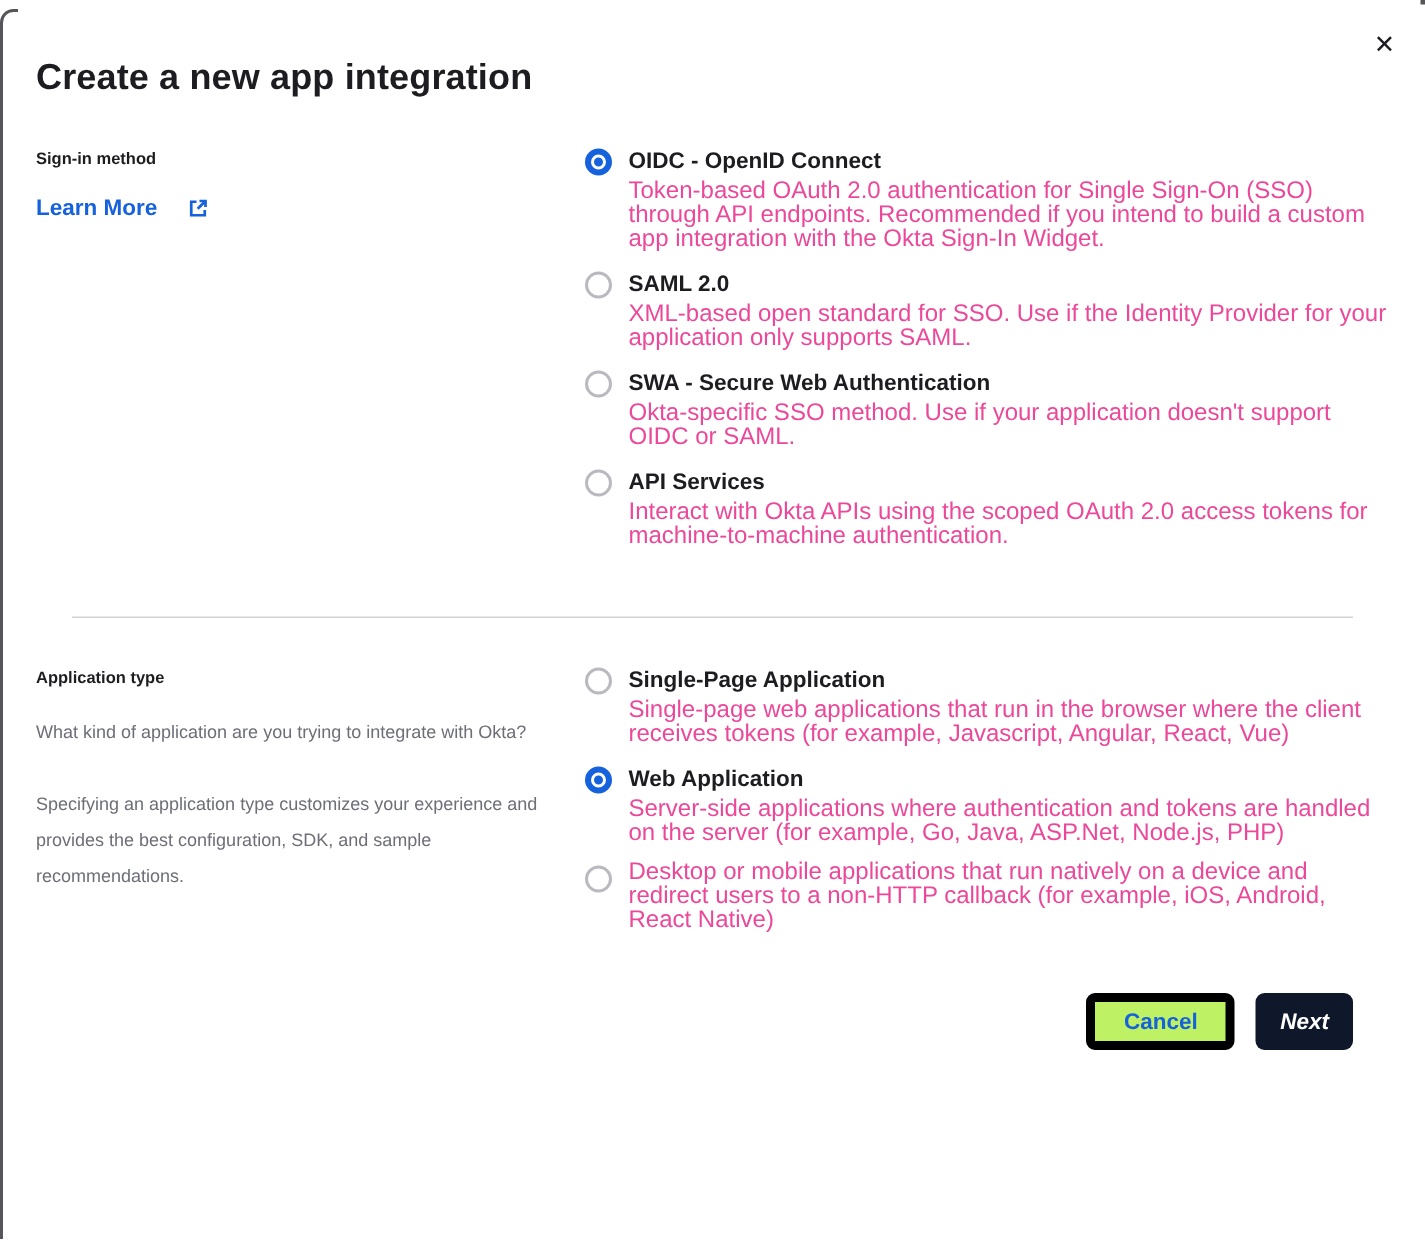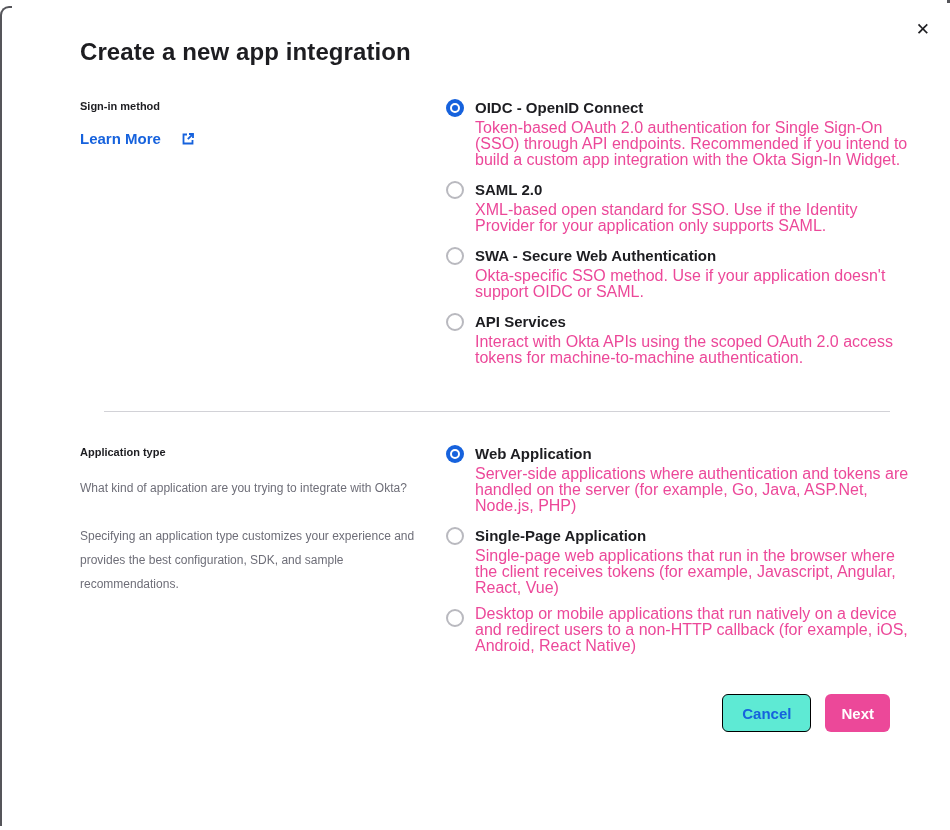--- a/index.html
+++ b/index.html
@@ -17,21 +17,21 @@
     border-top-left-radius: 9px;
     pointer-events: none;
   }
   .corner-speck { position: absolute; top: 0; right: 0; width: 3px; height: 3px; background: #55555a; }
   .close-btn {
     position: absolute; top: 20px; right: 20px;
     font-size: 17px; line-height: 20px; color: #1d1d21;
     cursor: pointer; background: none; border: none;
     font-family: "Liberation Sans", sans-serif;
   }
-  .content { padding: 0 36px; margin-left: 44px; }
+  .content { padding: 0 24px; }
   h1.modal-title {
     margin-top: 38px;
     font-size: 24px; line-height: 28px; font-weight: 700;
     color: #1d1d21; letter-spacing: 0.1px;
   }
   .section { display: flex; margin-top: 30px; }
   .left-col { width: 340px; flex-shrink: 0; margin-right: 26px; }
   .right-col { flex: 1; max-width: 540px; }
   .section-heading {
     font-size: 11px; line-height: 20px; font-weight: 700; color: #1d1d21;
@@ -74,25 +74,25 @@
   .footer {
     display: flex; justify-content: flex-end; align-items: center;
     padding: 0 24px; margin-top: 30px; gap: 14px;
   }
   .btn {
     height: 38px; border-radius: 6px; font-size: 15px; font-weight: 700;
     font-family: "Liberation Sans", sans-serif; cursor: pointer;
     display: inline-flex; align-items: center; justify-content: center;
   }
   .btn-secondary {
-    background: #5eead4; color: #1662dd;
-    border: 1px solid #000000; padding: 0 19px;
+    background: #bef264; color: #1662dd;
+    border: 6px solid #000000; padding: 0 19px;
   }
   .btn-primary {
-    background: #ec4899; color: #ffffff; border: none; padding: 0 16px;
+    background: #0f172a; color: #ffffff; border: none; padding: 0 16px; font-style: italic;
   }
 </style>
 </head>
 <body>
 
 <div class="edge-left"></div>
 <div class="corner-speck"></div>
 
 <button class="close-btn">✕</button>
 
@@ -147,29 +147,29 @@
 
   <div class="section">
     <div class="left-col">
       <div class="section-heading">Application type</div>
       <p class="left-para">What kind of application are you trying to integrate with Okta?</p>
       <p class="left-para">Specifying an application type customizes your experience and provides the best configuration, SDK, and sample recommendations.</p>
     </div>
     <div class="right-col">
 
       <div class="option">
+        <div class="radio"></div>
+        <div class="option-label">Single-Page Application</div>
+        <div class="option-desc">Single-page web applications that run in the browser where the client receives tokens (for example, Javascript, Angular, React, Vue)</div>
+      </div>
+
+      <div class="option">
         <div class="radio selected"></div>
         <div class="option-label">Web Application</div>
         <div class="option-desc">Server-side applications where authentication and tokens are handled on the server (for example, Go, Java, ASP.Net, Node.js, PHP)</div>
-      </div>
-
-      <div class="option">
-        <div class="radio"></div>
-        <div class="option-label">Single-Page Application</div>
-        <div class="option-desc">Single-page web applications that run in the browser where the client receives tokens (for example, Javascript, Angular, React, Vue)</div>
       </div>
 
       <div class="option">
         <div class="radio"></div>
         <div class="option-desc">Desktop or mobile applications that run natively on a device and redirect users to a non-HTTP callback (for example, iOS, Android, React Native)</div>
       </div>
 
     </div>
   </div>
 

